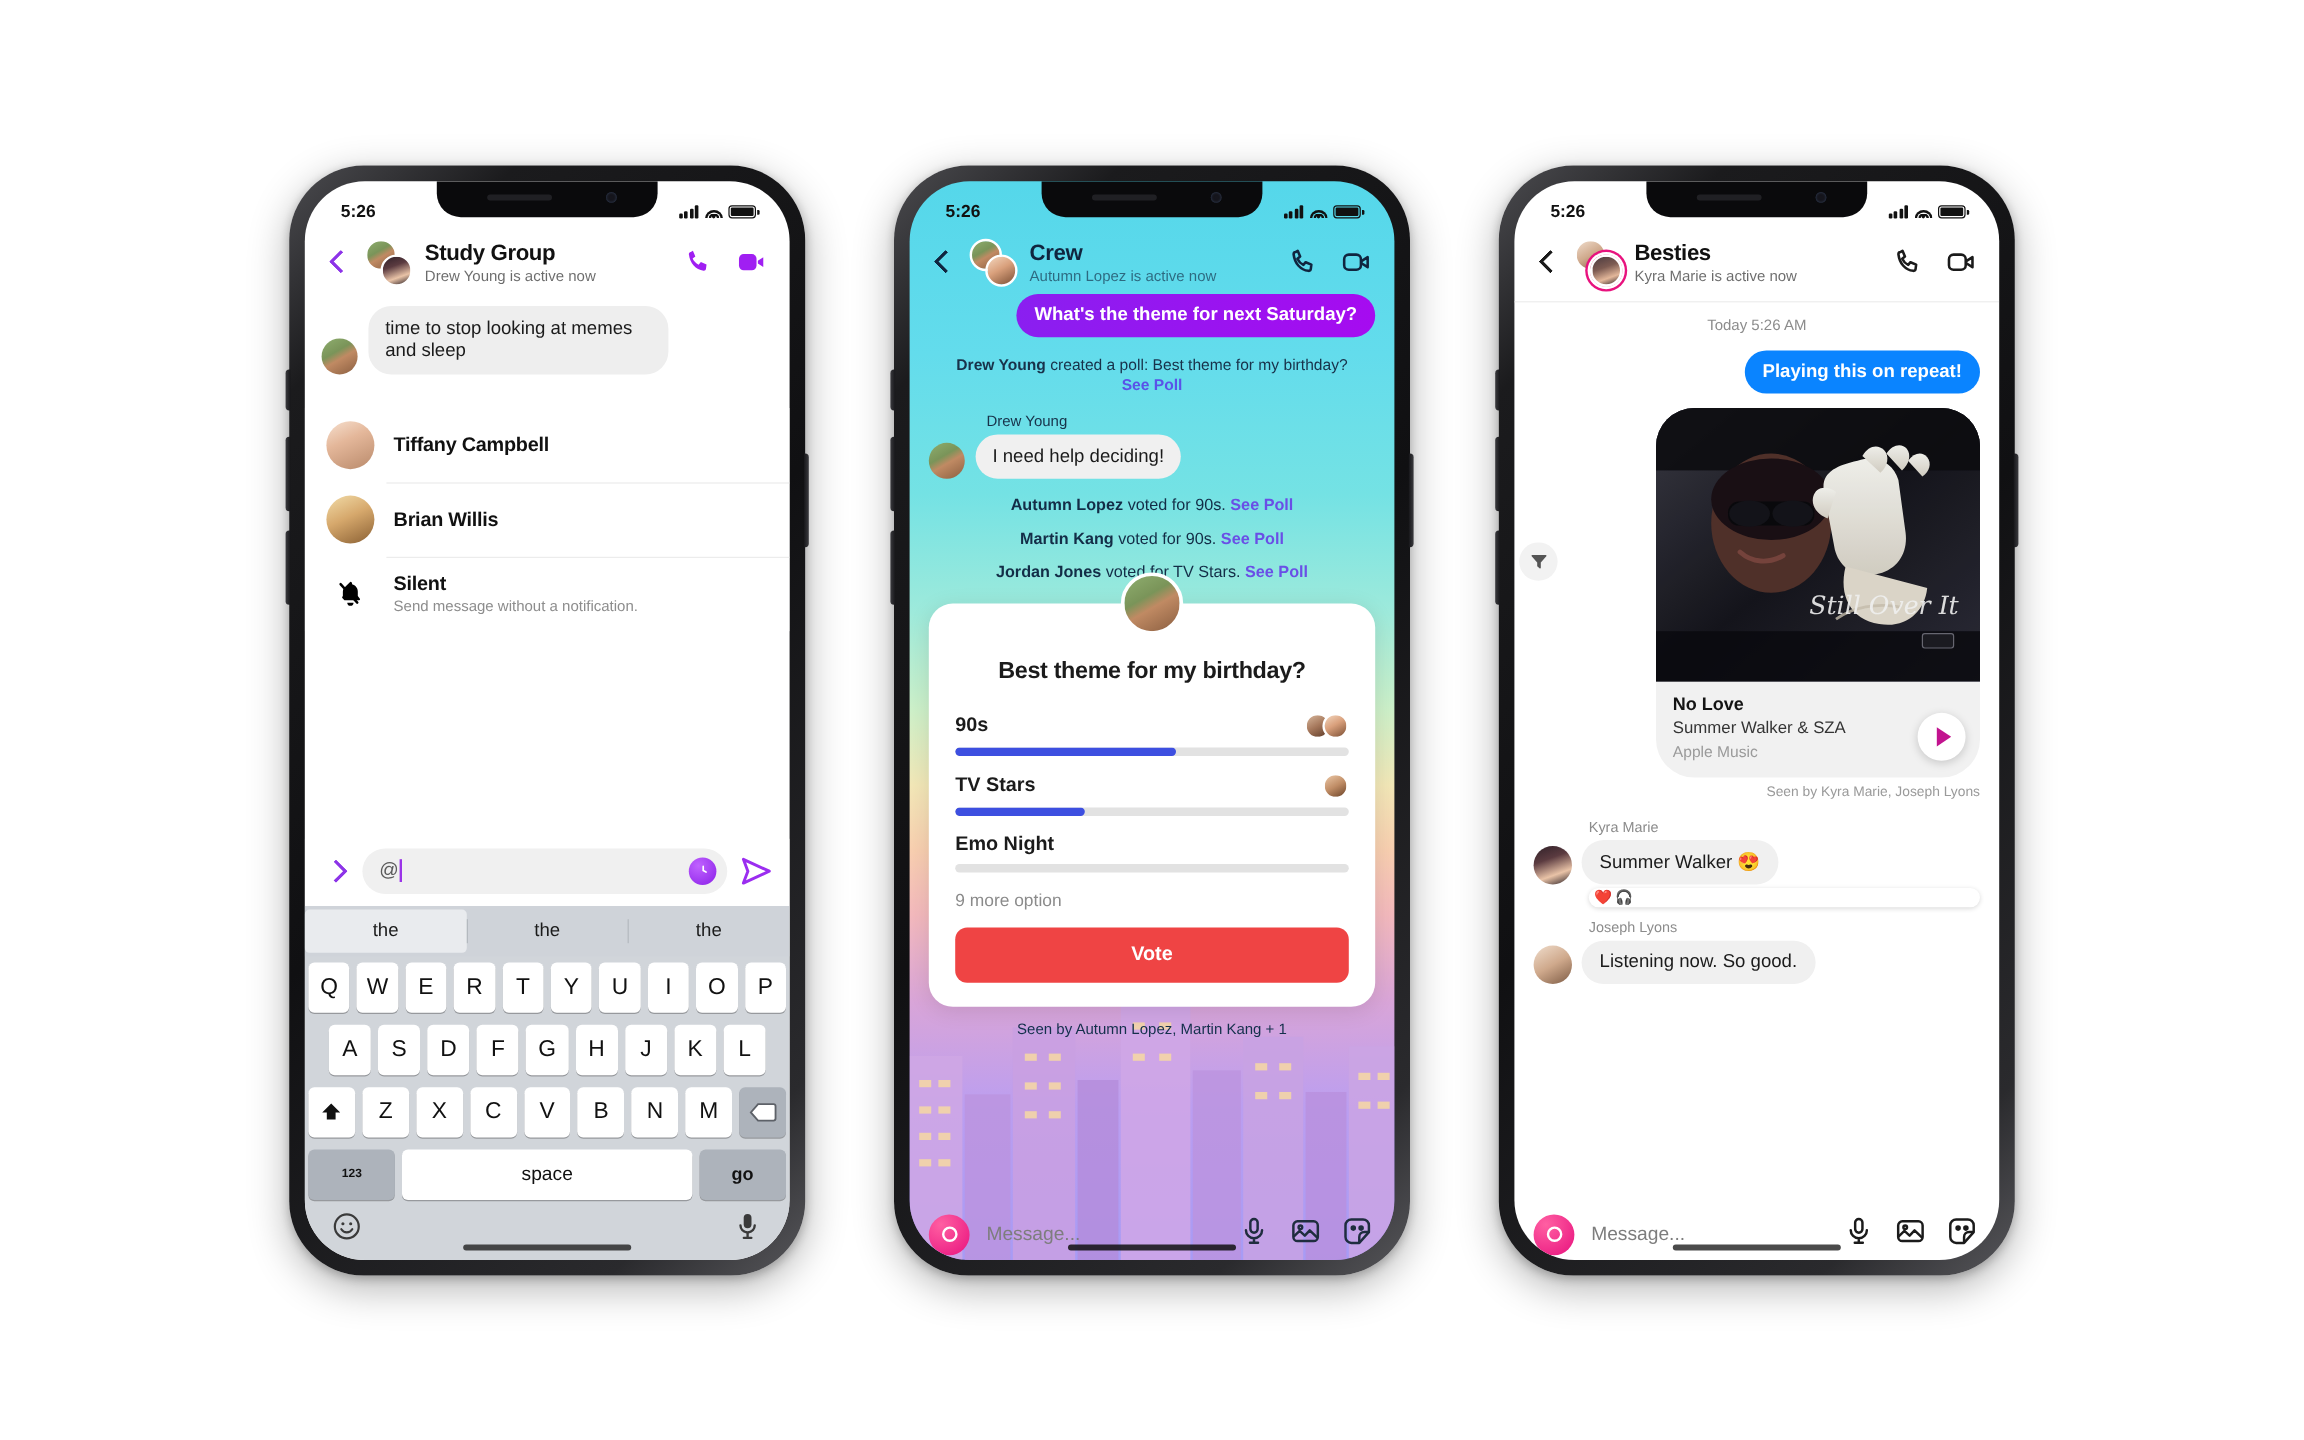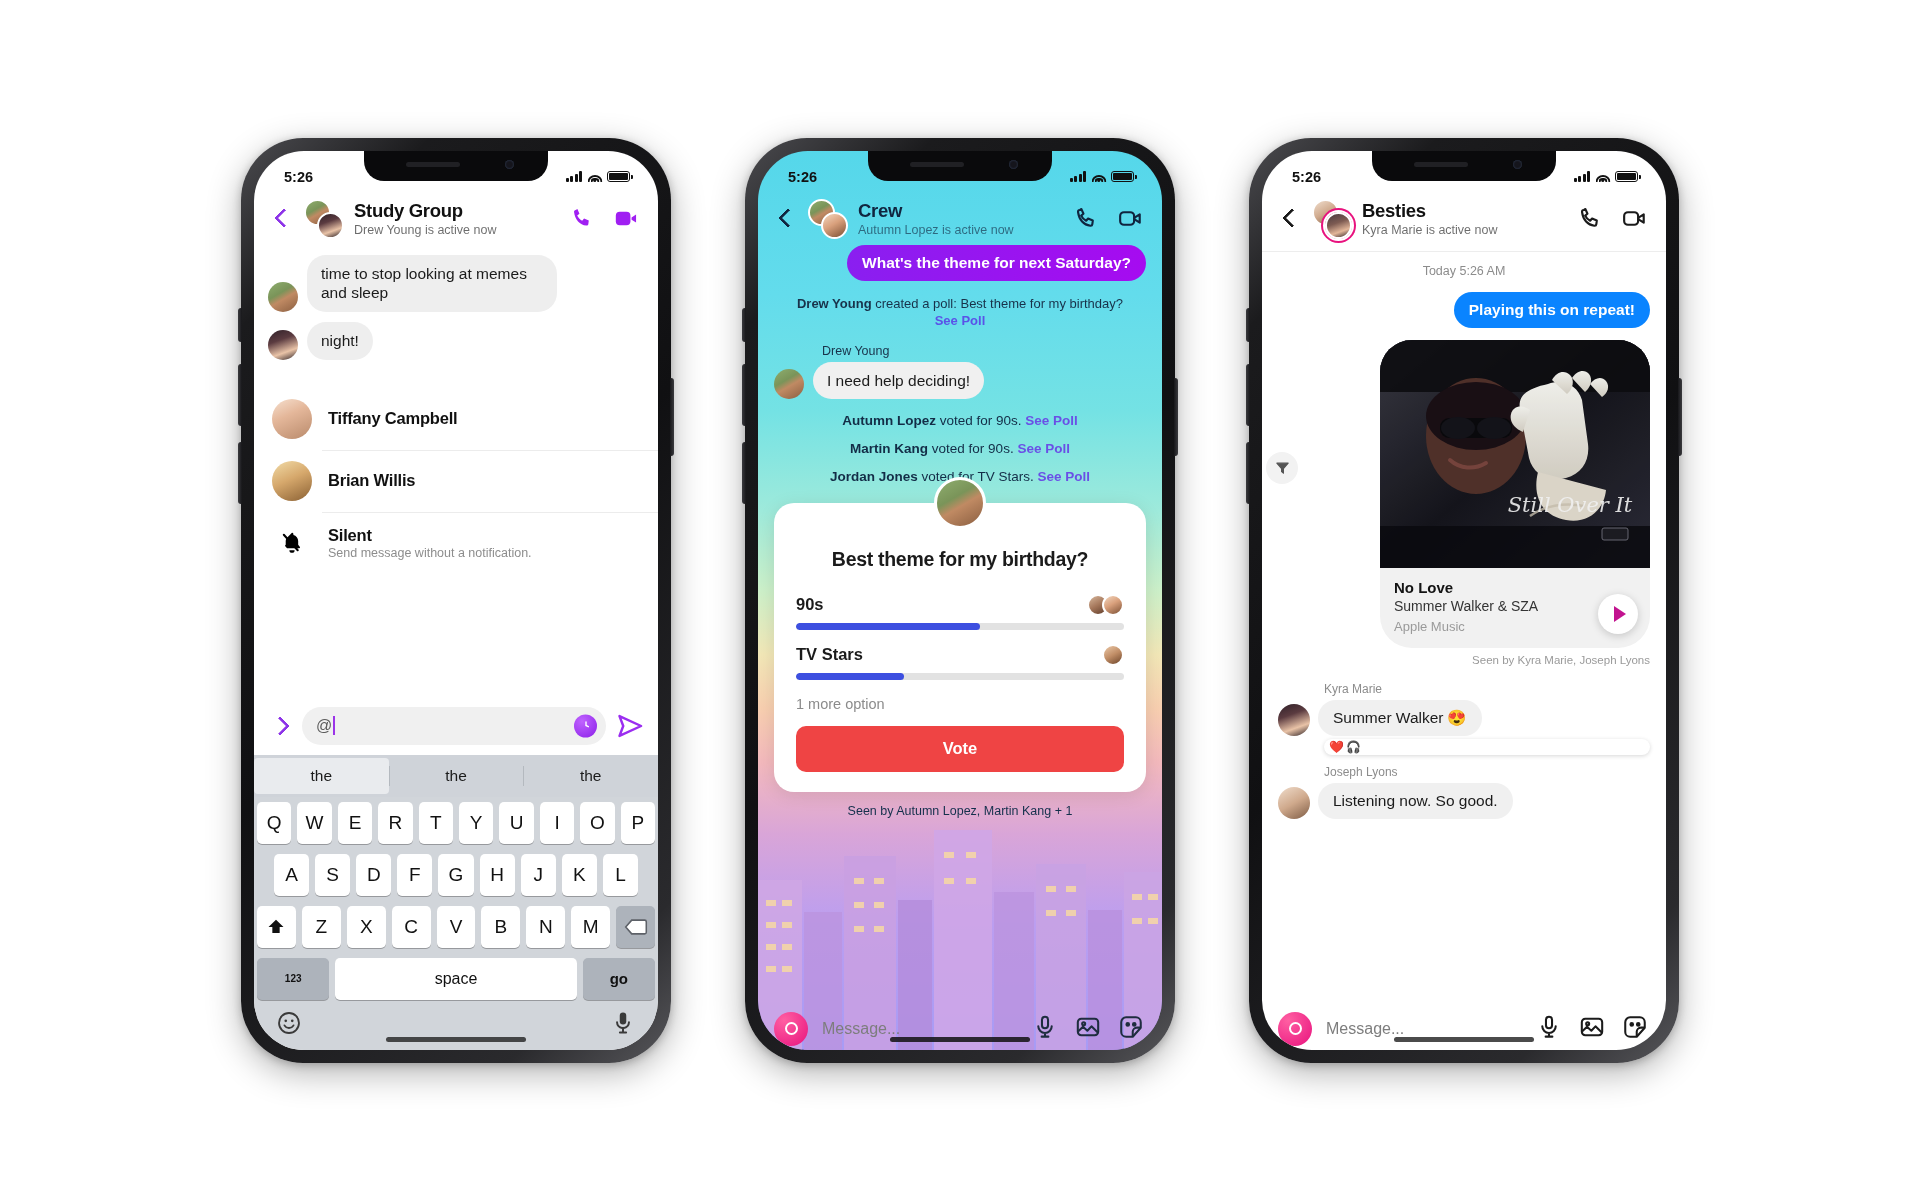--- a/index.html
+++ b/index.html
@@ -433,24 +433,20 @@
               </svg>
           </span>
         </div>
       </div>
 
       <div class="p1-body">
         <div class="msgs">
           <div class="msg-row">
             <div class="msg-ava av av-drew"></div>
             <div class="bubble-in">time to stop looking at memes and sleep</div>
-          </div>
-          <div class="msg-row">
-            <div class="msg-ava av av-night"></div>
-            <div class="bubble-in">night!</div>
           </div>
         </div>
 
         <div class="mention-list">
           <div class="mention-row">
             <div class="mention-ava av av-tiffany"></div>
             <div class="mention-name">Tiffany Campbell</div>
           </div>
           <div class="mention-row">
             <div class="mention-ava av av-brian"></div>
@@ -707,22 +703,30 @@
                 <span class="poll-opt-label">TV Stars</span>
                 <span class="poll-voters">
                   <div class="av av-jordan"></div>
                 </span>
               </div>
               <div class="poll-bar">
                   <i style="width:33%"></i>
                 </div>
             </div>
 
-
-            <div class="poll-more">1 more option</div>
+            <div class="poll-opt">
+              <div class="poll-opt-top">
+                <span class="poll-opt-label">Emo Night</span>
+              </div>
+              <div class="poll-bar">
+                  <i style="width:0%"></i>
+                </div>
+            </div>
+
+            <div class="poll-more">9 more option</div>
             <button class="poll-vote-btn">Vote</button>
           </div>
         </div>
 
         <div class="seen-line">Seen by Autumn Lopez, Martin Kang + 1</div>
       </div>
 
       <div class="bottombar">
         <div class="cam-btn">
             <div class="lens"></div>

